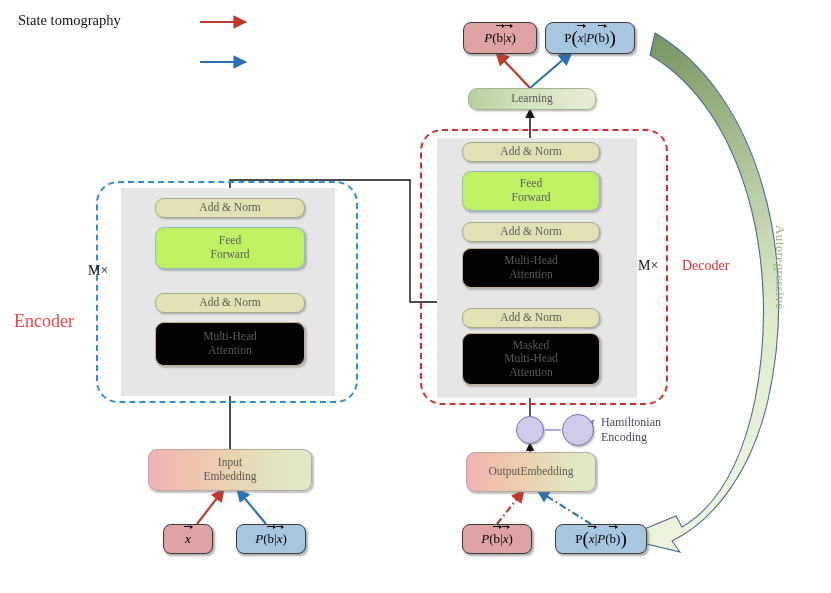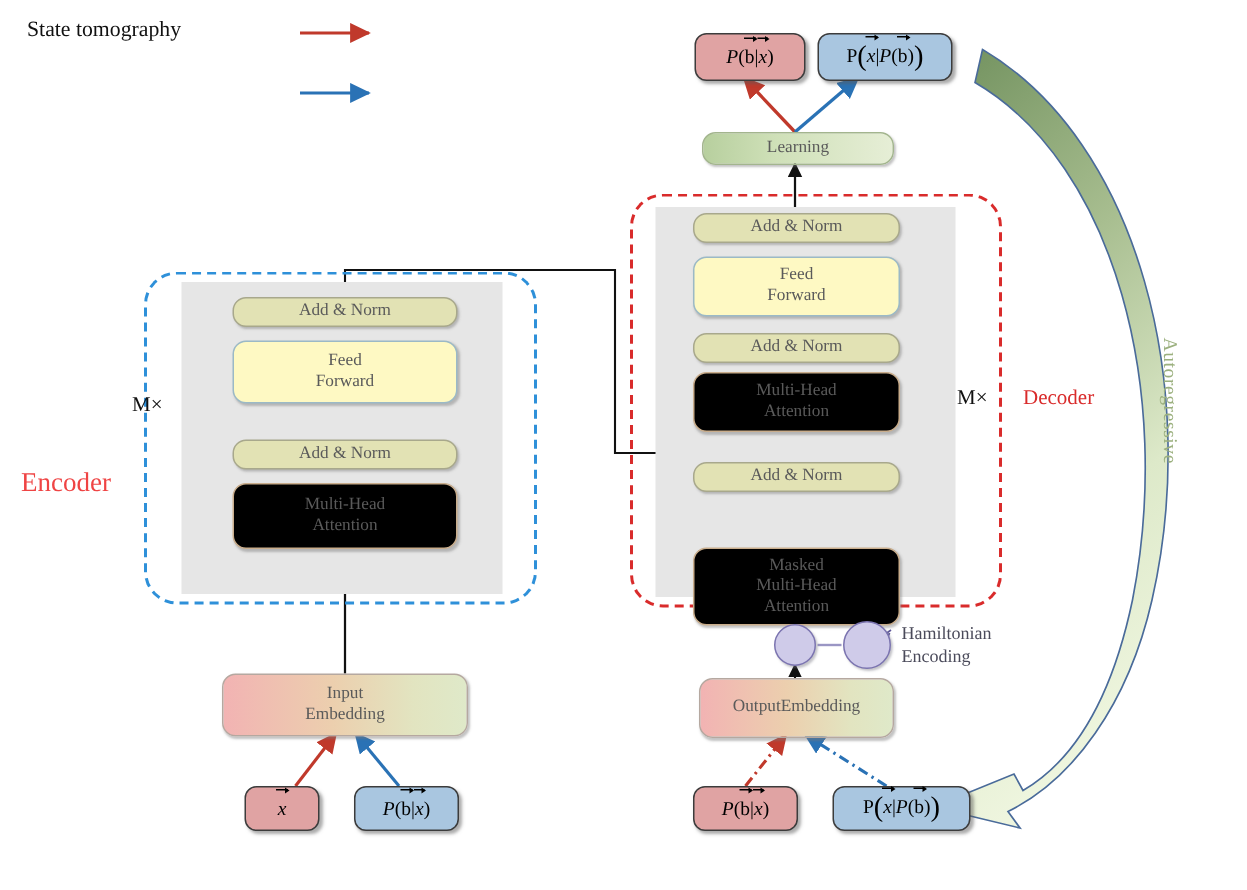--- a/index.html
+++ b/index.html
@@ -14,21 +14,21 @@
     border-radius:9px;
     border:1px solid #9a9a8e;
     display:flex;align-items:center;justify-content:center;
     text-align:center;
     color:#5a5a5a;
     font-size:11.5px;
     line-height:1.18;
     box-shadow:1.2px 1.4px 1.6px rgba(120,120,120,.45);
   }
   .addnorm{background:#e2e2b4;border-color:#a8a88c;}
-  .ff{background:#fef9c3;border-color:#9bb9c6;}
+  .ff{background:#bef264;border-color:#9bb9c6;}
   .mha{background:#000000;border-color:#c9ad8c;}
   .softmax{background:linear-gradient(90deg,#b7cf9e 0%,#cfe0b8 38%,#e6eed6 100%);
            border-color:#a3b58e;}
   .embed{background:linear-gradient(90deg,#f2b3b3 0%,#eccfae 45%,#e2e4c0 78%,#dfe9c9 100%);
          border-color:#b5a8a0;}
 
   
   .io{
     border-radius:8px;border:1.4px solid #3c3c3c;
     display:flex;align-items:center;justify-content:center;
@@ -218,21 +218,21 @@
   <div class="abs blk addnorm" style="left:462px;top:222px;width:138px;height:20px;">
     <span>Add &amp; Norm</span>
   </div>
   <div class="abs blk mha" style="left:462px;top:248px;width:138px;height:40px;flex-direction:column;">
     <span>Multi-Head</span>
     <span>Attention</span>
   </div>
   <div class="abs blk addnorm" style="left:462px;top:308px;width:138px;height:20px;">
     <span>Add &amp; Norm</span>
   </div>
-  <div class="abs blk mha" style="left:462px;top:333px;width:138px;height:52px;flex-direction:column;margin-top:32px;">
+  <div class="abs blk mha" style="left:462px;top:333px;width:138px;height:52px;flex-direction:column;">
     <span>Masked</span>
     <span>Multi-Head</span>
     <span>Attention</span>
   </div>
 
   <div class="abs lbl-m" style="left:638px;top:258px;">M×</div>
   <div class="abs lbl-dec" style="left:682px;top:258px;">Decoder</div>
 
   <div class="abs blk embed" style="left:148px;top:449px;width:164px;height:42px;flex-direction:column;">
     <span>Input</span>

